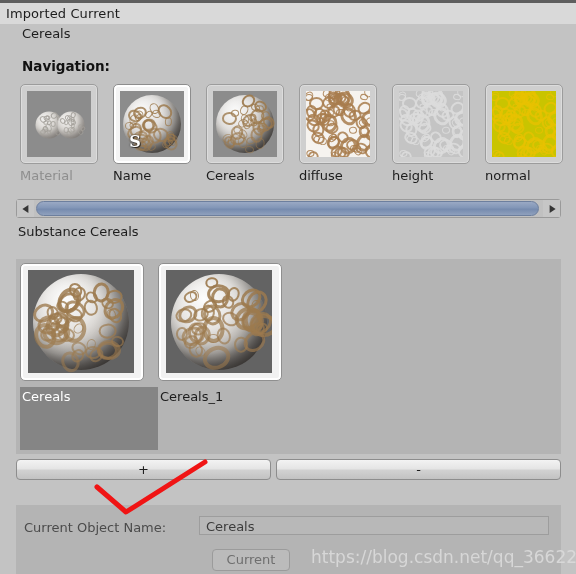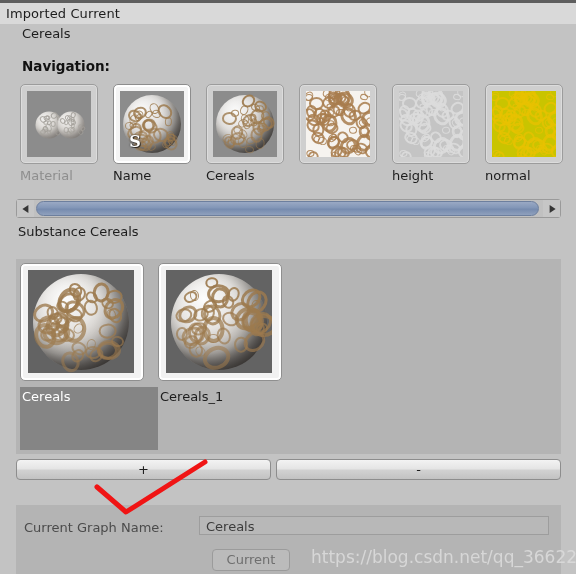--- a/index.html
+++ b/index.html
@@ -377,20 +377,21 @@
           <div class="speck" style="left: 49.21%; top: 22.9913%; width: 10.8826px; height: 8.70611px; margin-left: -5.44132px; margin-top: -4.35306px; border: 2.72066px solid rgb(168, 124, 78); opacity: 0.85; transform: rotate(113.033deg);"></div>
           <div class="speck" style="left: 94.7981%; top: 38.2296%; width: 12.1336px; height: 9.70689px; margin-left: -6.06681px; margin-top: -4.85344px; border: 3.0334px solid rgb(168, 124, 78); opacity: 0.85; transform: rotate(170.277deg);"></div>
           <div class="speck" style="left: 41.2093%; top: 8.61197%; width: 11.4512px; height: 9.161px; margin-left: -5.72562px; margin-top: -4.5805px; border: 2.86281px solid rgb(168, 124, 78); opacity: 0.85; transform: rotate(37.8912deg);"></div>
           <div class="speck" style="left: 72.3941%; top: 58.8297%; width: 6.03556px; height: 4.82844px; margin-left: -3.01778px; margin-top: -2.41422px; border: 1.50889px solid rgb(168, 124, 78); opacity: 0.85; transform: rotate(173.654deg);"></div>
           <div class="speck" style="left: 35.2662%; top: 32.0928%; width: 7.18653px; height: 5.74922px; margin-left: -3.59326px; margin-top: -2.87461px; border: 1.79663px solid rgb(168, 124, 78); opacity: 0.85; transform: rotate(28.6752deg);"></div>
           <div class="speck" style="left: 61.9243%; top: 79.0183%; width: 12.4042px; height: 9.92333px; margin-left: -6.20208px; margin-top: -4.96167px; border: 3.10104px solid rgb(168, 124, 78); opacity: 0.85; transform: rotate(127.4deg);"></div>
           <div class="speck" style="left: 58.5412%; top: 13.1867%; width: 7.18847px; height: 5.75078px; margin-left: -3.59424px; margin-top: -2.87539px; border: 1.79712px solid rgb(168, 124, 78); opacity: 0.85; transform: rotate(127.607deg);"></div>
           <div class="speck" style="left: 60.9195%; top: 33.3633%; width: 12.7394px; height: 10.1916px; margin-left: -6.36972px; margin-top: -5.09578px; border: 3.18486px solid rgb(168, 124, 78); opacity: 0.85; transform: rotate(60.4066deg);"></div>
         </div>
     </div>
+    <div class="cap">diffuse</div>
   </div>
 
   <div class="tile" id="nav-5" style="left:485px;">
     <div class="frame"></div>
     <div class="thumb">
       <div class="tex normal">
           <div class="speck" style="left: 56.079%; top: 11.5475%; width: 8.92236px; height: 7.13789px; margin-left: -4.46118px; margin-top: -3.56894px; border: 2.23059px solid rgb(232, 194, 0); opacity: 0.75; transform: rotate(43.9159deg);"></div>
           <div class="speck" style="left: 50.6383%; top: 7.8558%; width: 8.54px; height: 6.832px; margin-left: -4.27px; margin-top: -3.416px; border: 2.135px solid rgb(232, 194, 0); opacity: 0.75; transform: rotate(158.197deg);"></div>
           <div class="speck" style="left: 41.0824%; top: 28.4439%; width: 9.72431px; height: 7.77944px; margin-left: -4.86215px; margin-top: -3.88972px; border: 2.43108px solid rgb(232, 194, 0); opacity: 0.75; transform: rotate(140.626deg);"></div>
           <div class="speck" style="left: 7.65818%; top: 49.8551%; width: 10.2753px; height: 8.22022px; margin-left: -5.13764px; margin-top: -4.11011px; border: 2.56882px solid rgb(232, 194, 0); opacity: 0.75; transform: rotate(42.314deg);"></div>
@@ -654,21 +655,21 @@
           </div>
         </div>
       <div class="glabel">Cereals_1</div>
     </div>
   </div>
 
   <div class="btn" id="btn-plus">+</div>
   <div class="btn" id="btn-minus">-</div>
 
   <div class="bottom">
-    <div class="cgn-label">Current Graph Name:</div>
+    <div class="cgn-label">Current Object Name:</div>
     <div class="field">
       <div class="val">Cereals</div>
     </div>
     <div class="sbtn" id="btn-revert">Current</div>
   </div>
 
   <svg class="annot" viewBox="0 0 576 574">
     <polyline points="97,487 126,512 205,462" fill="none" stroke="#f01414" stroke-width="5" stroke-linecap="round" stroke-linejoin="round"></polyline>
   </svg>
 

